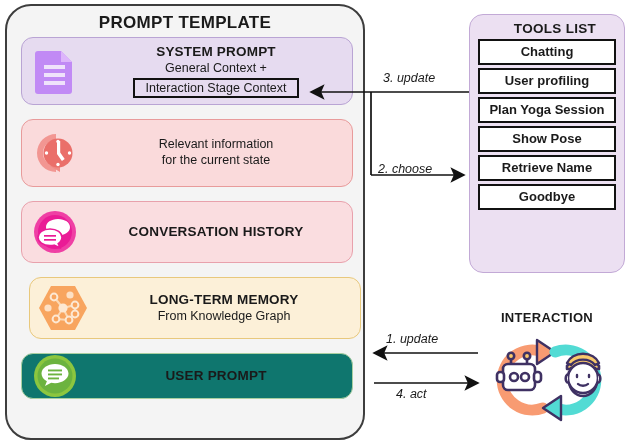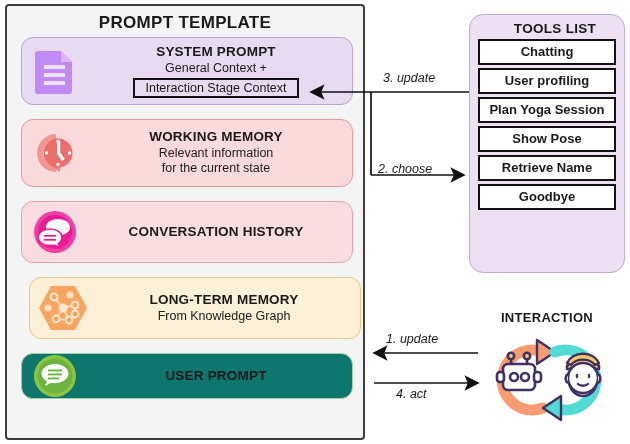--- a/index.html
+++ b/index.html
@@ -5,21 +5,21 @@
   html,body{margin:0;padding:0;background:#ffffff;}
   body{
     width:630px;height:444px;position:relative;overflow:hidden;
     font-family:"Liberation Sans","DejaVu Sans",sans-serif;
     color:#1a1a1a;
   }
 
   
   #prompt-template{
     position:absolute;left:5px;top:4px;width:360px;height:436px;
-    background:#f4f4f4;border:2px solid #3d3d3d;border-radius:4px;
+    background:#f4f4f4;border:2px solid #3d3d3d;border-radius:26px;
     box-sizing:border-box;
   }
   #prompt-template-title{
     position:absolute;left:0;top:7px;width:100%;text-align:center;
     font-size:17px;font-weight:bold;letter-spacing:.3px;
   }
 
   .block{
     position:absolute;left:14px;width:332px;box-sizing:border-box;
     border-radius:12px;border:1.4px solid;display:flex;align-items:center;
@@ -100,21 +100,20 @@
         <path d="M20 38 l10 -6 l0 12 z" fill="#f08a85"></path>
         <circle cx="28" cy="25" r="14.5" fill="#ea6f6a"></circle>
         <circle cx="28" cy="13.5" r="1.7" fill="#fff"></circle>
         <circle cx="39.5" cy="25" r="1.7" fill="#fff"></circle>
         <circle cx="28" cy="36.5" r="1.7" fill="#fff"></circle>
         <circle cx="16.5" cy="25" r="1.7" fill="#fff"></circle>
         <path d="M27 13 l3.2 0 l0 11.5 l4.5 6.5 l-2.8 2.1 l-4.9 -7.1 z" fill="#fff"></path>
       </svg>
     </div>
     <div class="txt">
-      <div class="ttl">WORKING MEMORY</div>
       <div class="sub">Relevant information</div>
       <div class="sub">for the current state</div>
     </div>
   </div>
 
   <div class="block" id="block-conv">
     <div class="icon-wrap">
       <svg width="48" height="48" viewBox="0 0 48 48">
         <circle cx="24" cy="24" r="21" fill="#ef3fa4"></circle>
         <circle cx="24" cy="24" r="17" fill="#ea1b96"></circle>

